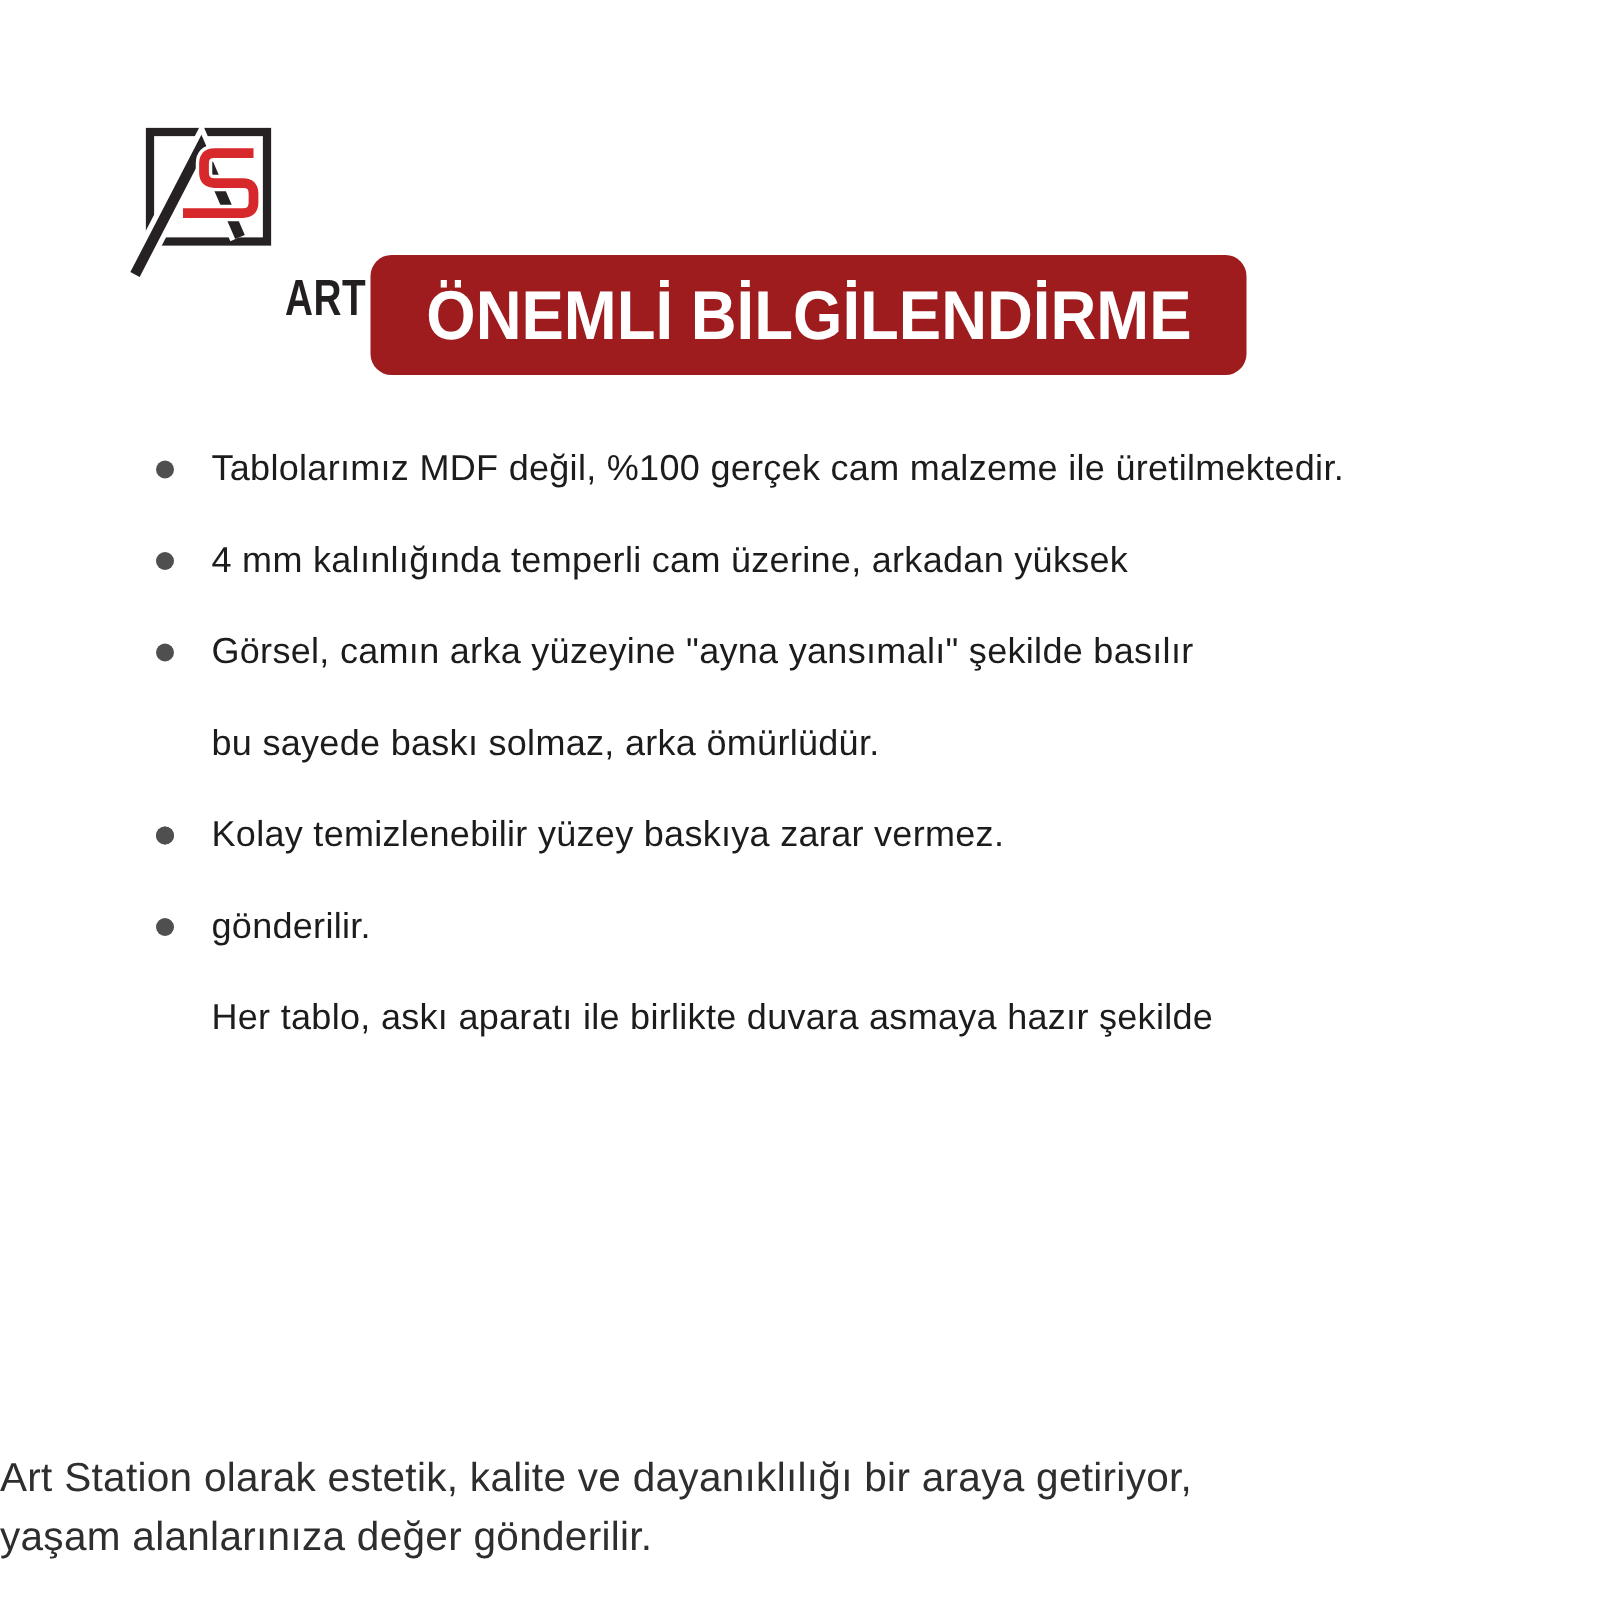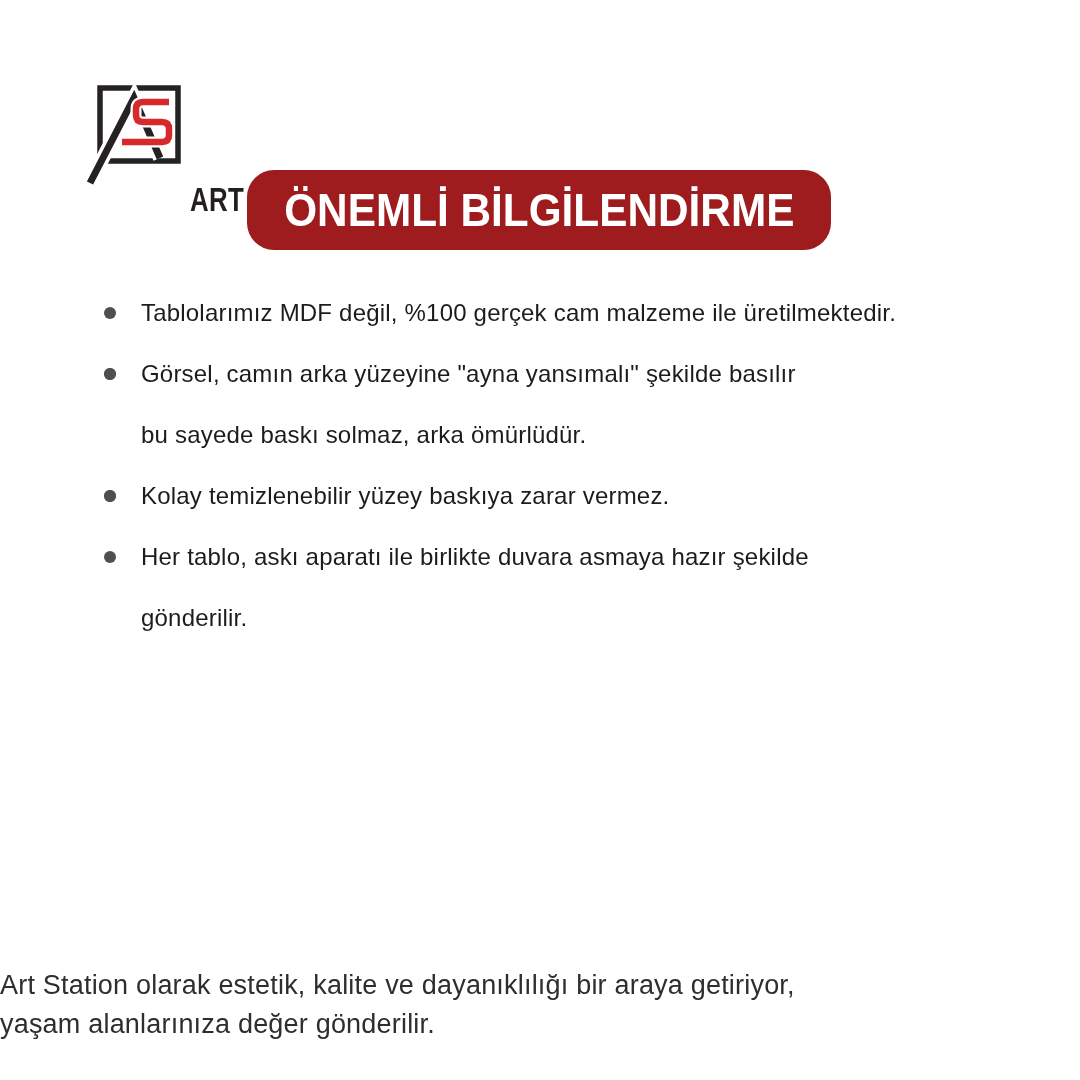--- a/index.html
+++ b/index.html
@@ -37,21 +37,21 @@
   .wordmark .accent { color: #d7282b; }
 
   
   .banner {
     position: absolute;
     left: 247px;
     top: 170px;
     width: 584px;
     height: 80px;
     background: #9e1b1e;
-    border-radius: 27px;
+    border-radius: 14px;
     display: flex;
     align-items: center;
     justify-content: center;
   }
   .banner-text {
     color: #ffffff;
     font-size: 46px;
     font-weight: bold;
     letter-spacing: 0px;
     transform: scaleX(0.92);
@@ -127,37 +127,38 @@
     <span class="banner-text">ÖNEMLİ BİLGİLENDİRME</span>
   </div>
 
   <ul class="bullets">
     <li>
       <span class="dot"></span>
       <span class="bl">Tablolarımız MDF değil, %100 gerçek cam malzeme ile üretilmektedir.</span>
     </li>
     <li>
       <span class="dot"></span>
+      <span class="bl">4 mm kalınlığında temperli cam üzerine, arkadan yüksek</span>
     </li>
     <li>
       <span class="dot"></span>
       <span class="bl">Görsel, camın arka yüzeyine "ayna yansımalı" şekilde basılır</span>
       <span class="bl">bu sayede baskı solmaz, arka ömürlüdür.</span>
     </li>
     <li>
       <span class="dot"></span>
     </li>
     <li>
       <span class="dot"></span>
       <span class="bl">Kolay temizlenebilir yüzey baskıya zarar vermez.</span>
     </li>
     <li>
       <span class="dot"></span>
+      <span class="bl">gönderilir.</span>
       <span class="bl">Her tablo, askı aparatı ile birlikte duvara asmaya hazır şekilde</span>
-      <span class="bl">gönderilir.</span>
     </li>
   </ul>
 
   <div class="footer">
     <span class="fl">Art Station olarak estetik, kalite ve dayanıklılığı bir araya getiriyor,</span>
     <span class="fl">yaşam alanlarınıza değer gönderilir.</span>
   </div>
 
 </div>
 

